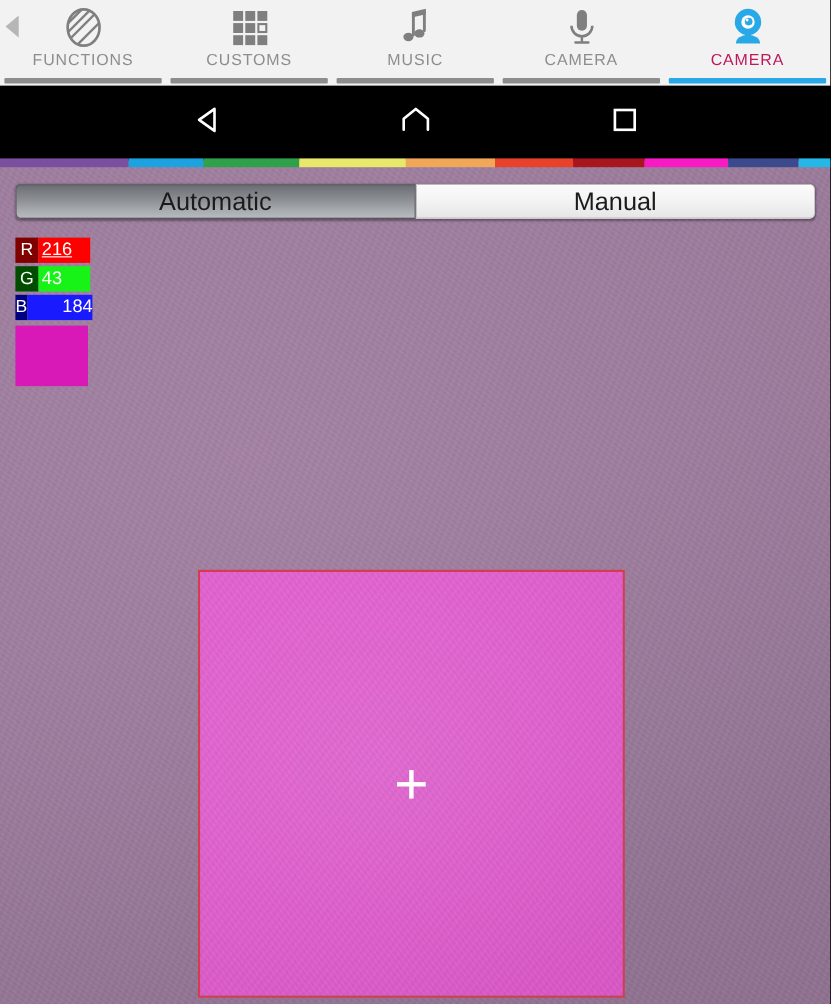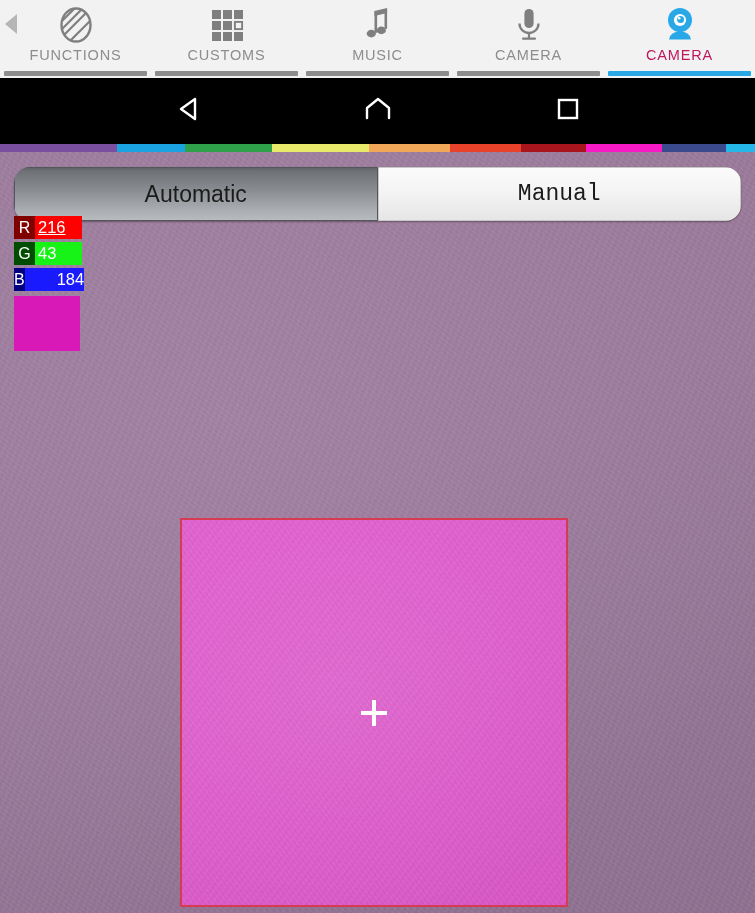--- a/index.html
+++ b/index.html
@@ -112,23 +112,23 @@
     background-image:
       repeating-linear-gradient(37deg, rgba(255,255,255,0.018) 0 2px, rgba(0,0,0,0.018) 2px 4px),
       repeating-linear-gradient(113deg, rgba(255,255,255,0.014) 0 3px, rgba(0,0,0,0.014) 3px 6px);
     pointer-events: none;
   }
 
   
   #mode-toggle {
     position: absolute;
     left: 14px; top: 21px;
-    width: 727px; height: 54px;
-    display: flex;
-    border-radius: 16px;
+    width: 727px; height: 32px;
+    display: flex;
+    border-radius: 5px;
     overflow: hidden;
     box-shadow: 0 1px 2px rgba(0,0,0,0.35);
     z-index: 4;
   }
   .seg-btn {
     flex: 1 1 0;
     display: flex;
     align-items: center;
     justify-content: center;
     font-size: 23px;
@@ -138,21 +138,21 @@
   }
   .seg-btn.selected {
     background: linear-gradient(180deg, #5f6266 0%, #6e7176 6%, #8b8e92 45%, #a9acb0 80%, #b8bbbe 100%);
     border-color: #54575a;
   }
   .seg-btn.unselected {
     background: linear-gradient(180deg, #fbfbfb 0%, #f4f4f4 45%, #e6e6e6 100%);
     border-color: #c8c8c8;
   }
   .seg-btn:first-child { border-radius: 5px 0 0 5px; }
-  .seg-btn:last-child  { border-radius: 0 5px 5px 0; font-family: Liberation Mono, monospace; }
+  .seg-btn:last-child  { border-radius: 0 5px 5px 0; }
 
   
   #rgb-panel {
     position: absolute;
     left: 14px; top: 70px;
     width: 68px;
     z-index: 4;
   }
   .rgb-row {
     display: flex;

